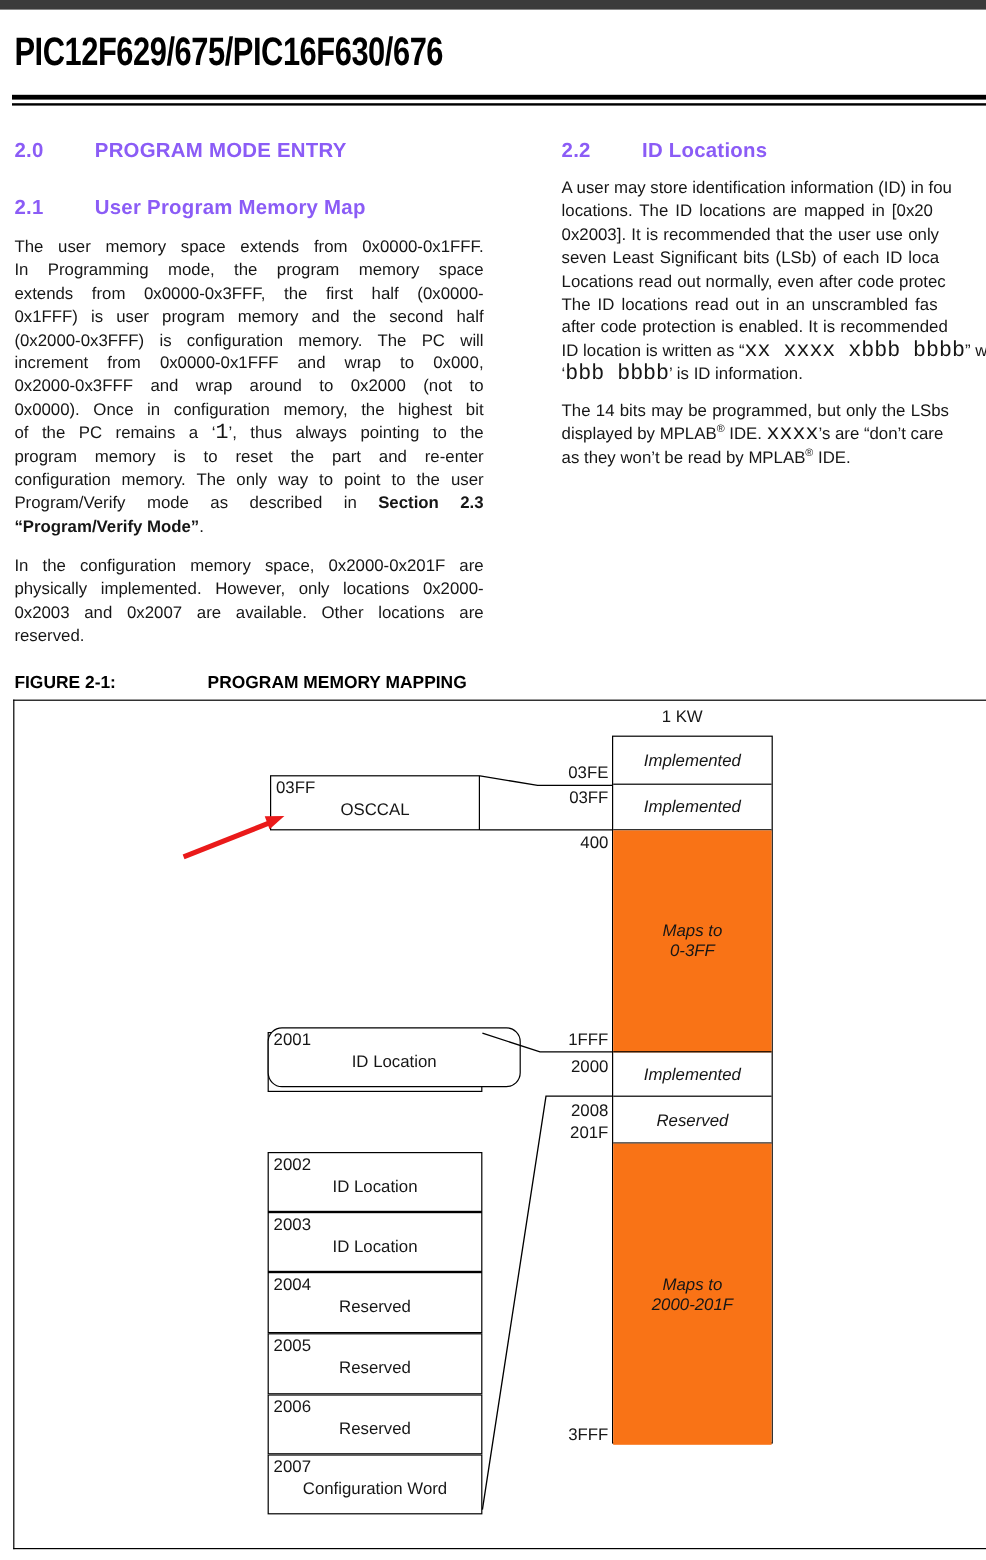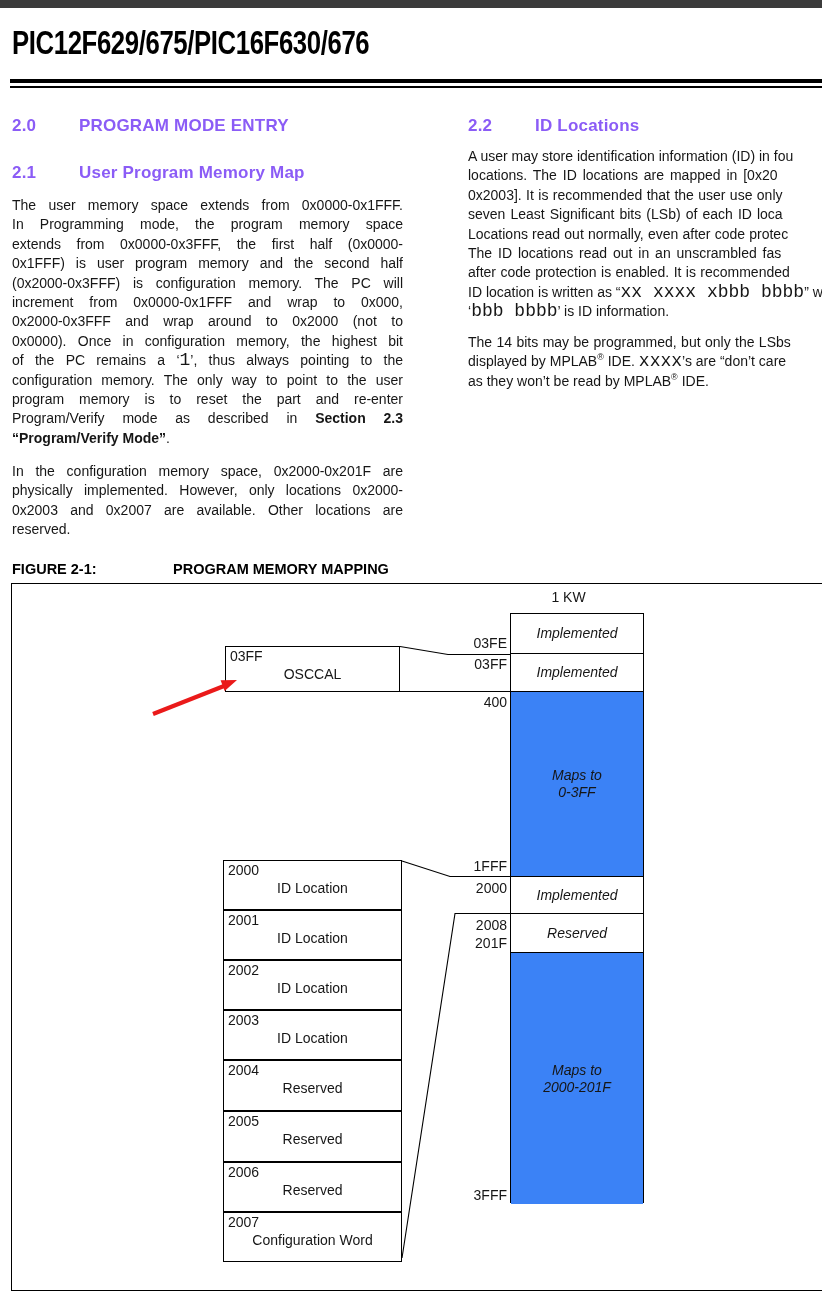--- a/index.html
+++ b/index.html
@@ -25,21 +25,21 @@
   .m{font-family:"Liberation Mono","DejaVu Sans Mono",monospace;font-size:18px;}
   .b{font-weight:bold;}
   .sup{vertical-align:super;font-size:9px;line-height:0;}
   .figcap{font-weight:bold;font-size:14.5px;color:#000;white-space:nowrap;}
   .frame{left:11px;top:583px;width:815px;height:706px;
     border-left:1.4px solid #000;border-top:1.4px solid #000;border-bottom:1.4px solid #000;}
   .rcol{left:510px;top:613px;width:134px;border:1.2px solid #000;box-sizing:border-box;font-style:italic;}
   .rrow{position:absolute;left:0;right:0;display:flex;flex-direction:column;align-items:center;
     justify-content:center;font-size:14px;line-height:17px;box-sizing:border-box;}
   .rrow.bb{border-bottom:1px solid #000;}
-  .gray{background:#3b82f6;}
+  .gray{background:#f97316;}
   .lbox{position:absolute;border:1.2px solid #000;box-sizing:border-box;background:#fff;}
   .lbox .addr{position:absolute;left:4px;top:1px;font-size:14px;}
   .lbox .nm{position:absolute;left:0;right:0;top:19px;text-align:center;font-size:14px;}
   .alabel{position:absolute;width:100px;text-align:right;font-size:14px;height:18px;line-height:18px;}
   .kw{left:510px;top:589px;width:117px;text-align:center;font-size:14px;}
   svg.overlay{position:absolute;left:0;top:0;pointer-events:none;}
 </style>
 </head>
 <body>
 
@@ -54,22 +54,22 @@
     <div class="blk" style="top: 196px;">
       <div class="pline just"><span>The user memory space extends from 0x0000-0x1FFF.</span></div>
       <div class="pline just"><span>In Programming mode, the program memory space</span></div>
       <div class="pline just"><span>extends from 0x0000-0x3FFF, the first half (0x0000-</span></div>
       <div class="pline just"><span>0x1FFF) is user program memory and the second half</span></div>
       <div class="pline just"><span>(0x2000-0x3FFF) is configuration memory. The PC will</span></div>
       <div class="pline just"><span>increment from 0x0000-0x1FFF and wrap to 0x000,</span></div>
       <div class="pline just"><span>0x2000-0x3FFF and wrap around to 0x2000 (not to</span></div>
       <div class="pline just"><span>0x0000). Once in configuration memory, the highest bit</span></div>
       <div class="pline just"><span>of the PC remains a ‘</span><span class="m">1</span><span>’, thus always pointing to the</span></div>
+      <div class="pline just"><span>program memory is to reset the part and re-enter</span></div>
       <div class="pline just"><span>configuration memory. The only way to point to the user</span></div>
-      <div class="pline just"><span>program memory is to reset the part and re-enter</span></div>
       <div class="pline just"><span>Program/Verify mode as described in </span><span class="b">Section 2.3</span></div>
       <div class="pline"><span class="b">“Program/Verify Mode”</span><span>.</span></div>
     </div>
     <div class="blk" style="top: 462px;">
       <div class="pline just"><span>In the configuration memory space, 0x2000-0x201F are</span></div>
       <div class="pline just"><span>physically implemented. However, only locations 0x2000-</span></div>
       <div class="pline just"><span>0x2003 and 0x2007 are available. Other locations are</span></div>
       <div class="pline"><span>reserved.</span></div>
     </div>
   </div>
@@ -132,21 +132,21 @@
   </div>
 <div id="fig-lboxes">
     <div class="lbox" style="left: 225px; top: 646px; width: 175px; height: 46px;">
       <span class="addr">03FF</span>
       <div class="nm">OSCCAL</div>
     </div>
     <div class="lbox" style="left: 223px; top: 860px; width: 179px; height: 50px;">
       <span class="addr">2000</span>
       <div class="nm">ID Location</div>
     </div>
-    <div class="lbox" style="left: 223px; top: 910px; width: 179px; height: 50px;">
+    <div class="lbox" style="left: 223px; top: 856px; width: 211px; height: 50px; border-radius: 12px;">
       <span class="addr">2001</span>
       <div class="nm">ID Location</div>
     </div>
     <div class="lbox" style="left: 223px; top: 960px; width: 179px; height: 50px;">
       <span class="addr">2002</span>
       <div class="nm">ID Location</div>
     </div>
     <div class="lbox" style="left: 223px; top: 1010px; width: 179px; height: 50px;">
       <span class="addr">2003</span>
       <div class="nm">ID Location</div>

